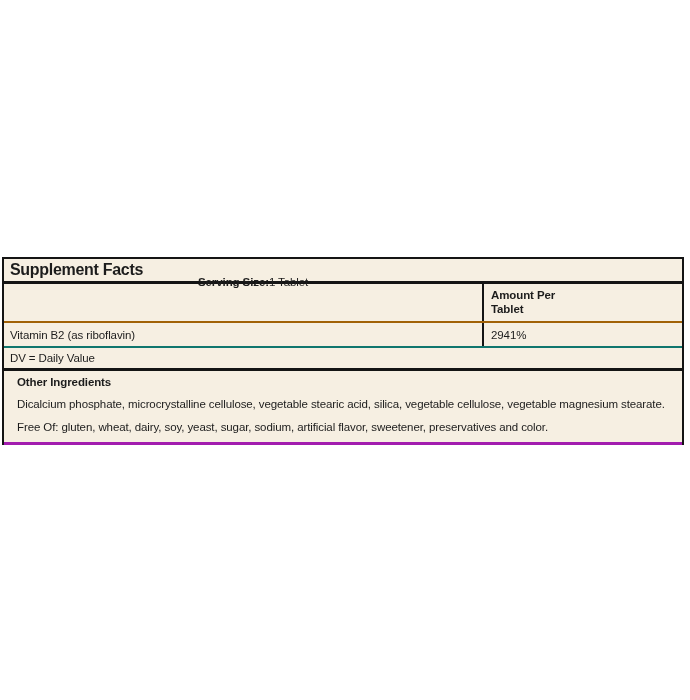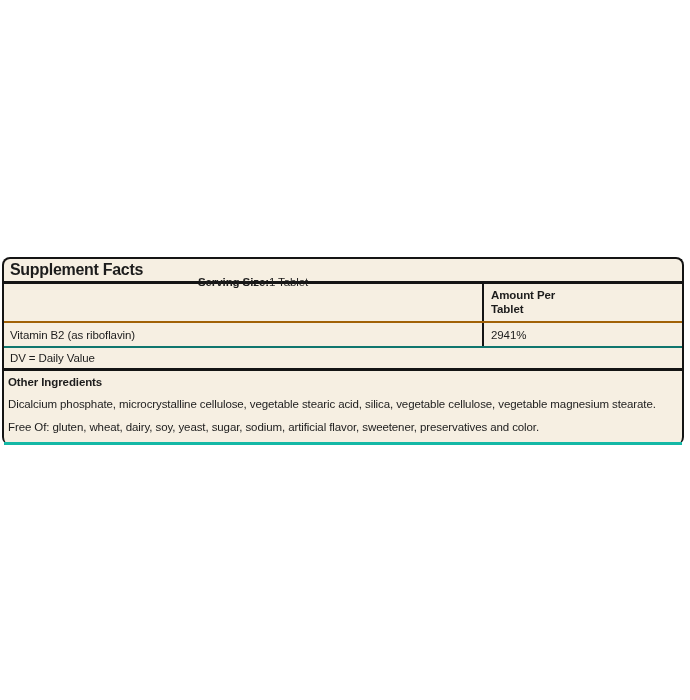--- a/index.html
+++ b/index.html
@@ -21,21 +21,20 @@
     left: 2px;
     top: 257px;
     width: 682px;
     height: 188px;
     box-sizing: border-box;
     background: #f6efe2;
     border-top: 2px solid #141414;
     border-left: 2px solid #141414;
     border-right: 2px solid #141414;
     letter-spacing: -0.1px;
-    border-radius: 8px;
   }
 
   
   .row-title {
     position: relative;
     height: 22px;
     border-bottom: 3px solid #141414;
     display: flex;
     align-items: center;
   }
@@ -106,23 +105,23 @@
     border-bottom: 3px solid #141414;
     display: flex;
     align-items: center;
     padding-left: 6px;
     font-size: 11.5px;
   }
 
   
   .section-other {
     height: 71px;
-    border-bottom: 3px solid #14b8a6;
+    border-bottom: 3px solid #a21caf;
     box-sizing: content-box;
-    padding: 0 4px;
+    padding: 0 13px;
     font-size: 11.5px;
     overflow: hidden;
   }
   .section-other .heading {
     font-weight: bold;
     margin: 5px 0 0 0;
   }
   .section-other p {
     margin: 10px 0 0 0;
     line-height: 13px;

